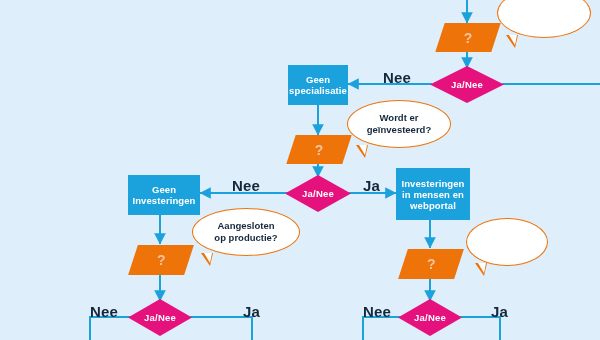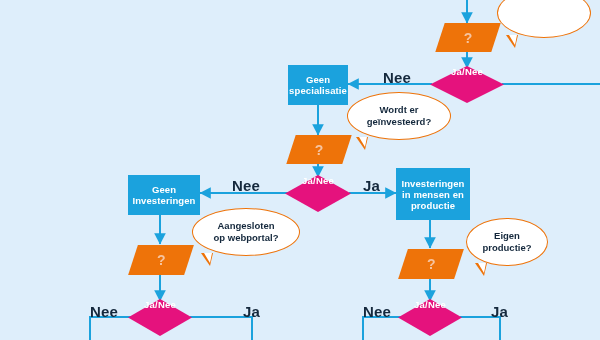--- a/index.html
+++ b/index.html
@@ -37,21 +37,21 @@
   }
   .para span{
     transform:skewX(18deg);
     color:#f6c4a0;
     font-weight:bold;
     font-size:14px;
   }
 
   
   .diamond{
-    display:flex;align-items:flex-start;justify-content:center;
+    display:flex;align-items:center;justify-content:center;
   }
   .diamond .dshape{
     position:absolute;inset:0;
     background:#e5127d;
     clip-path:polygon(50% 0,100% 50%,50% 100%,0 50%);
   }
   .diamond span{
     position:relative;
     color:#ffffff;font-weight:bold;font-size:9.5px;
     letter-spacing:.2px;
@@ -145,41 +145,37 @@
       <path d="M401,317 L363,317 L363,340"></path>
 
       <path d="M460,317 L500,317 L500,340"></path>
     </g>
   </svg>
 
   <div class="bubble tail-dl" style="left:497px;top:-12px;width:94px;height:50px;">
     <i class="tail"></i>
   </div>
 
-  <div class="bubble tail-dl" style="left:347px;top:92px;width:104px;height:48px;text-align:center;">
+  <div class="bubble tail-dl" style="left:347px;top:100px;width:104px;height:48px;text-align:center;">
     <div>
       <div>Wordt er</div>
       <div>geïnvesteerd?</div>
     </div>
     <i class="tail"></i>
   </div>
 
   <div class="bubble tail-dl" style="left:192px;top:208px;width:108px;height:48px;">
     <div>
       <div>Aangesloten</div>
-      <div>op webportal?</div>
+      <div>op productie?</div>
     </div>
     <i class="tail"></i>
   </div>
 
   <div class="bubble tail-dl" style="left:466px;top:218px;width:82px;height:48px;">
-    <div>
-      <div>Eigen</div>
-      <div>productie?</div>
-    </div>
     <i class="tail"></i>
   </div>
 
   <div class="node para" style="left:440px;top:23px;width:56px;height:29px;">
     <span>?</span>
   </div>
 
   <div class="node para" style="left:291px;top:135px;width:56px;height:29px;">
     <span>?</span>
   </div>
@@ -203,21 +199,21 @@
     <div>
       <div>Geen</div>
       <div>Investeringen</div>
     </div>
   </div>
 
   <div class="node box" style="left:396px;top:168px;width:74px;height:52px;">
     <div>
       <div>Investeringen</div>
       <div>in mensen en</div>
-      <div>productie</div>
+      <div>webportal</div>
     </div>
   </div>
 
   <div class="node diamond" style="left:430px;top:66px;width:74px;height:37px;">
     <i class="dshape"></i>
     <span>Ja/Nee</span>
   </div>
 
   <div class="node diamond" style="left:285px;top:175px;width:66px;height:37px;">
     <i class="dshape"></i>

